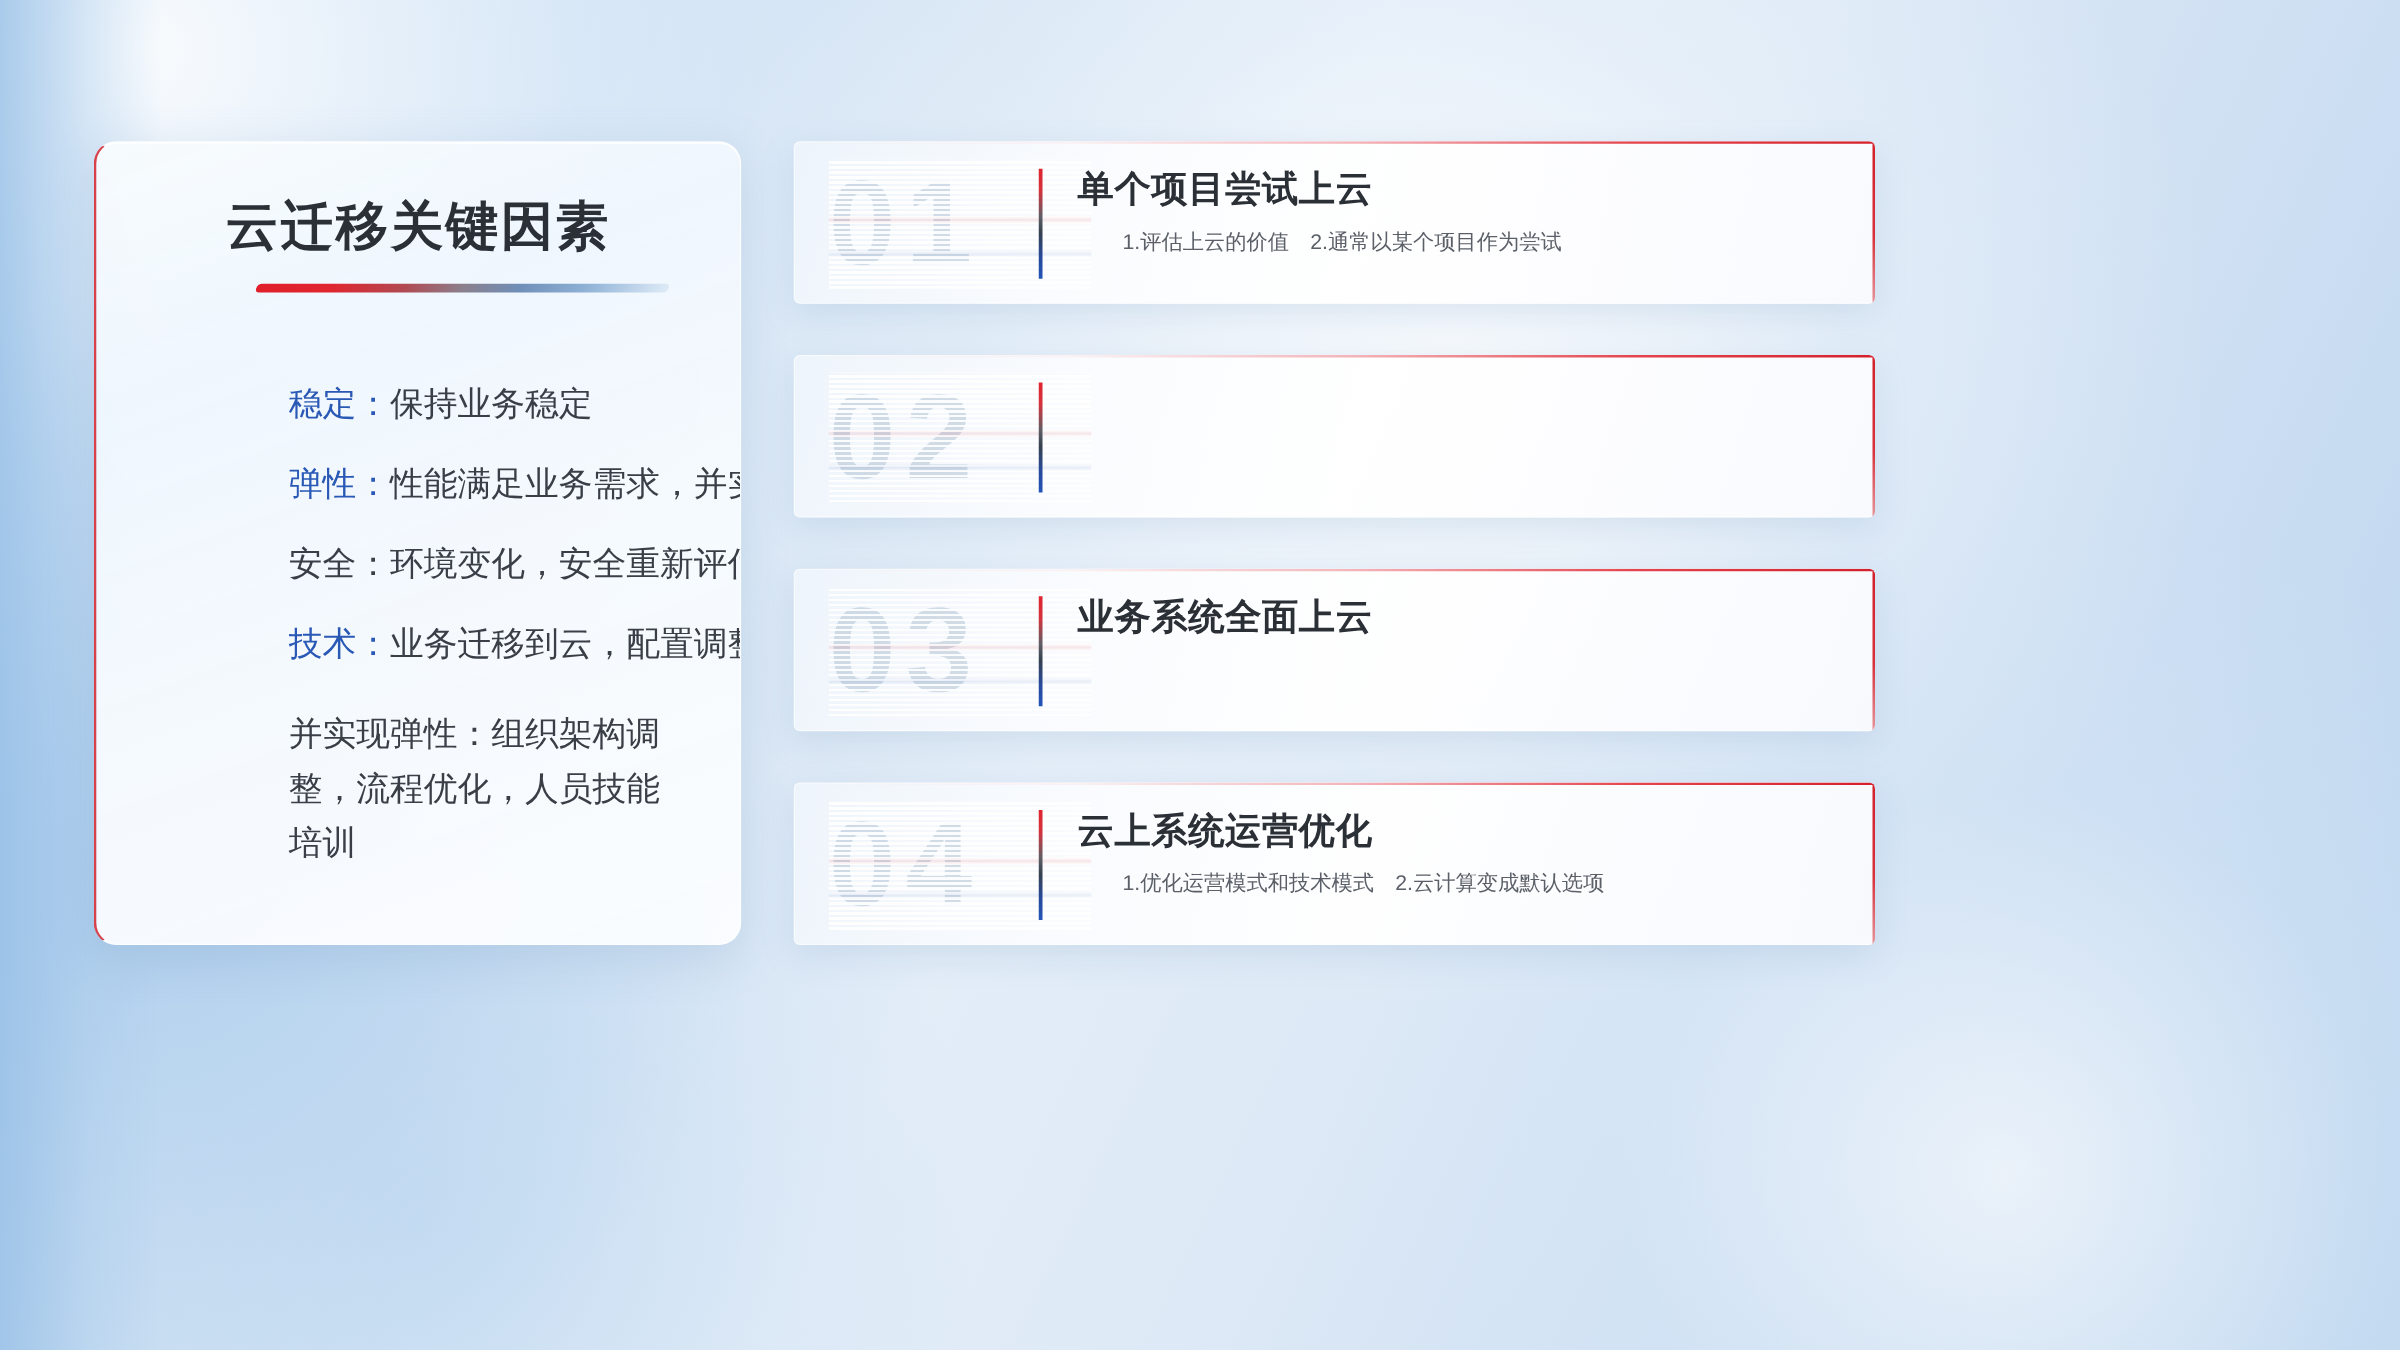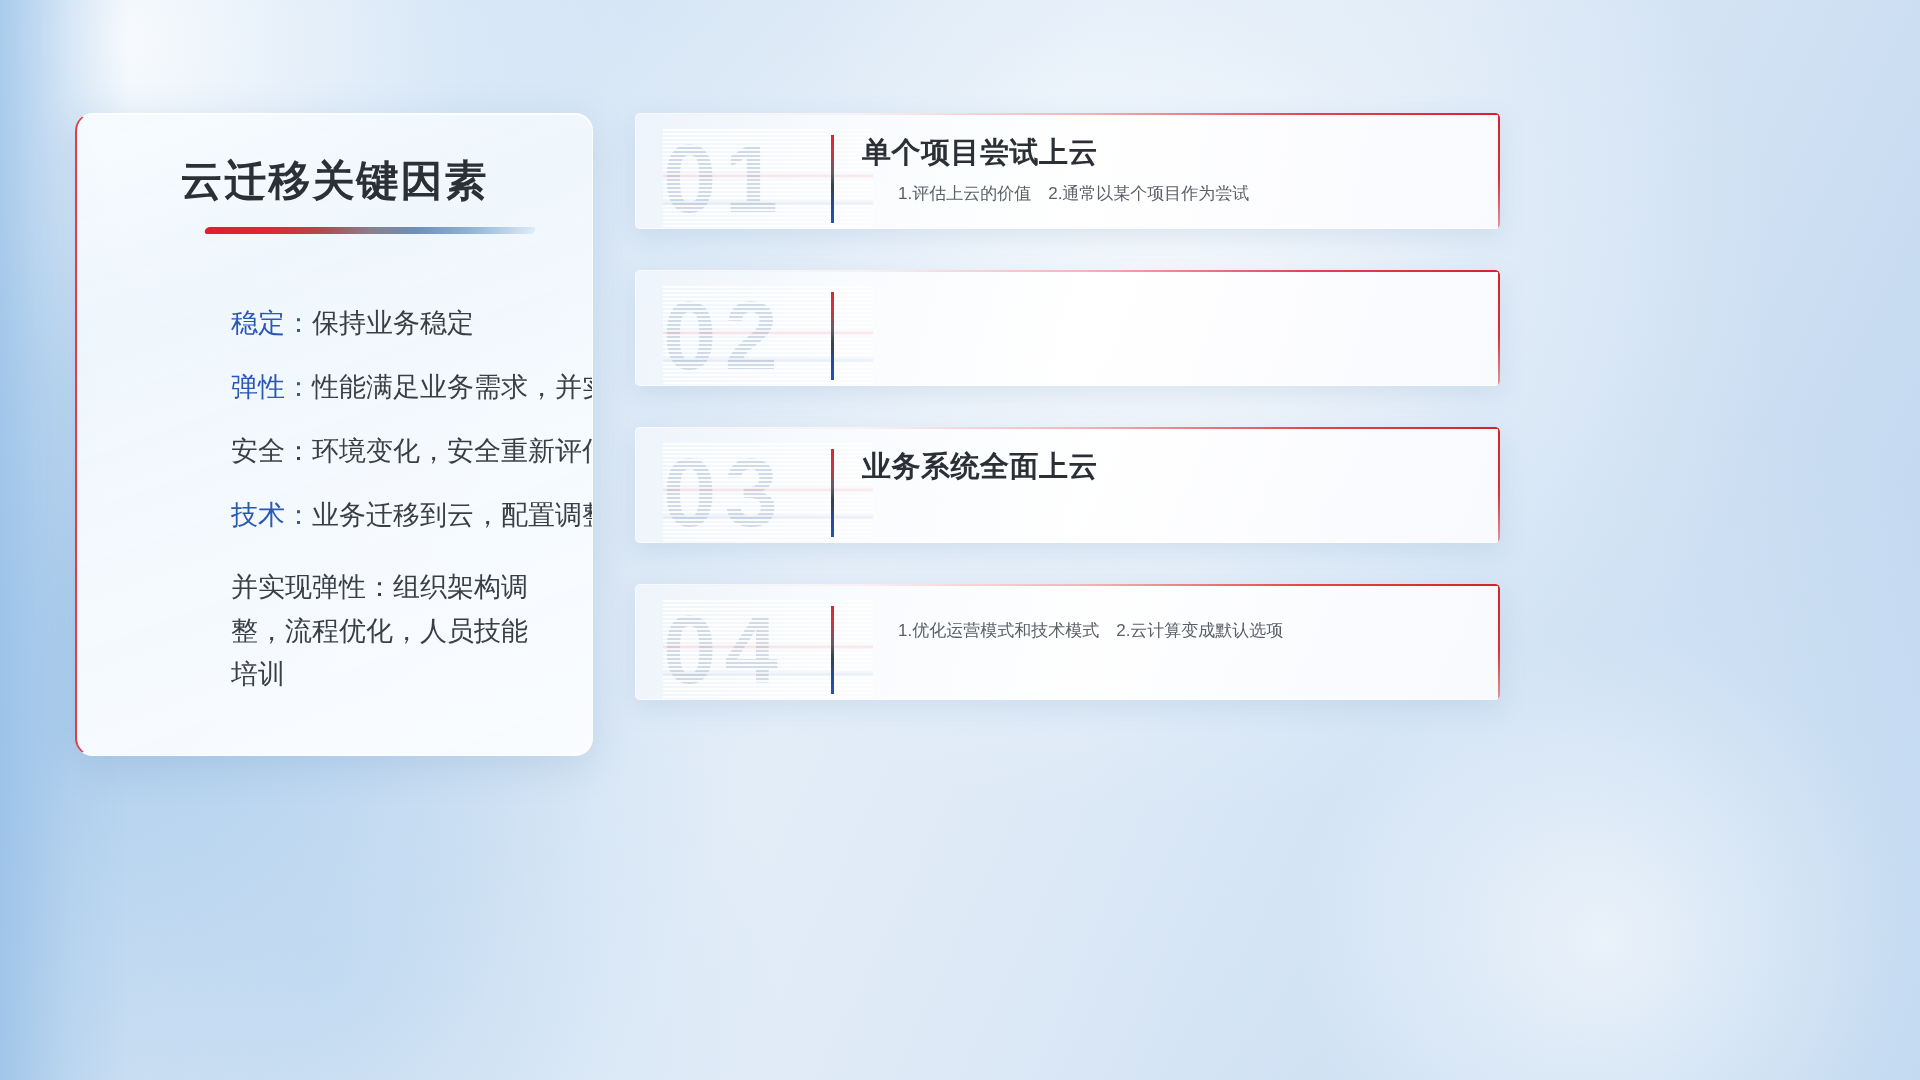--- a/index.html
+++ b/index.html
@@ -94,21 +94,21 @@
   }
   .factor .k{ color:#2a58b5; }
   .factor .k.plain{ color:#3a3f47; }
   .factor .v{ color:#3a3f47; }
   .factor.wrap{ white-space:normal; line-height:1.62; }
 
   
   #cards{ position:absolute; left:635px; top:113px; width:865px; }
   .card{
     position:relative;
-    height:116px;
+    height:130px;
     margin-bottom:41px;
     border-radius:5px;
     background:linear-gradient(108deg,
         rgba(248,251,254,.62) 0%,
         rgba(252,253,255,.88) 26%,
         rgba(255,255,255,.97) 52%,
         rgba(253,253,255,.95) 76%,
         rgba(250,251,254,.92) 100%);
     box-shadow:0 8px 26px rgba(98,140,186,.17), inset 0 0 0 1px rgba(255,255,255,.55);
     overflow:hidden;
@@ -241,18 +241,19 @@
         </div>
       </article>
       <article class="card">
         <div class="card-ghost">
           <div class="num">04</div>
           <div class="scan"></div>
           <div class="tint"></div>
         </div>
         <div class="card-bar"></div>
         <div class="card-text">
+          <div class="card-title">云上系统运营优化</div>
           <div class="card-sub">1.优化运营模式和技术模式　2.云计算变成默认选项</div>
         </div>
       </article>
     </section>
 
 </div>
 
 </body></html>

